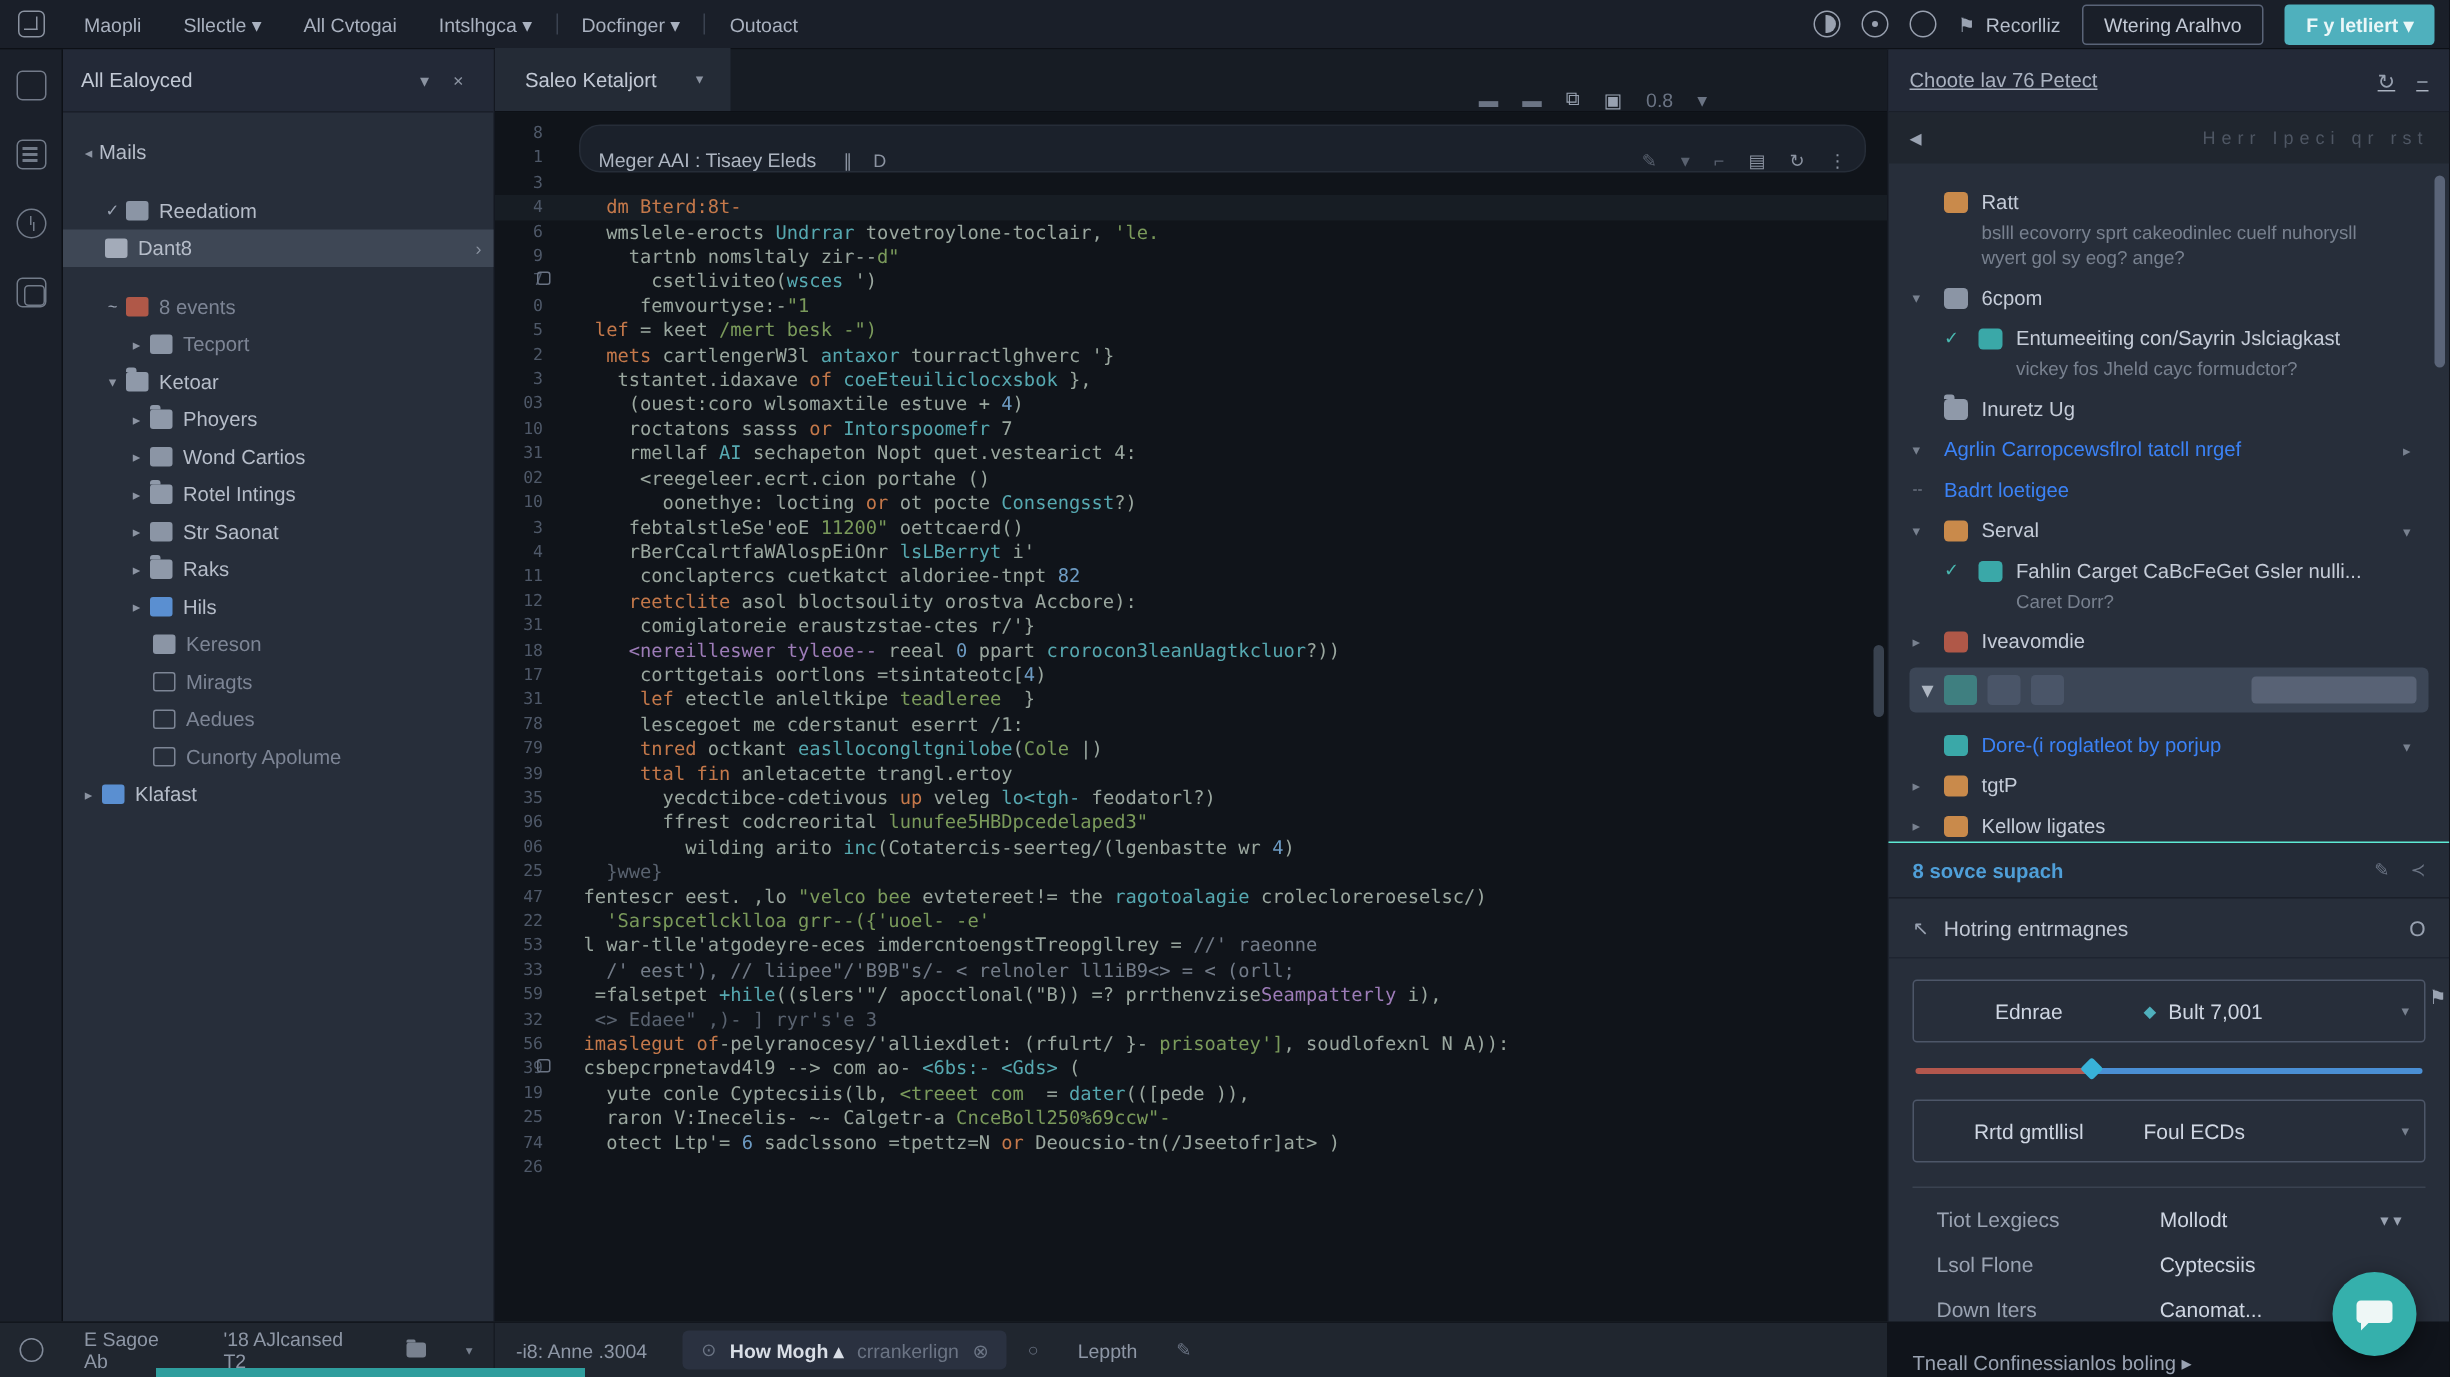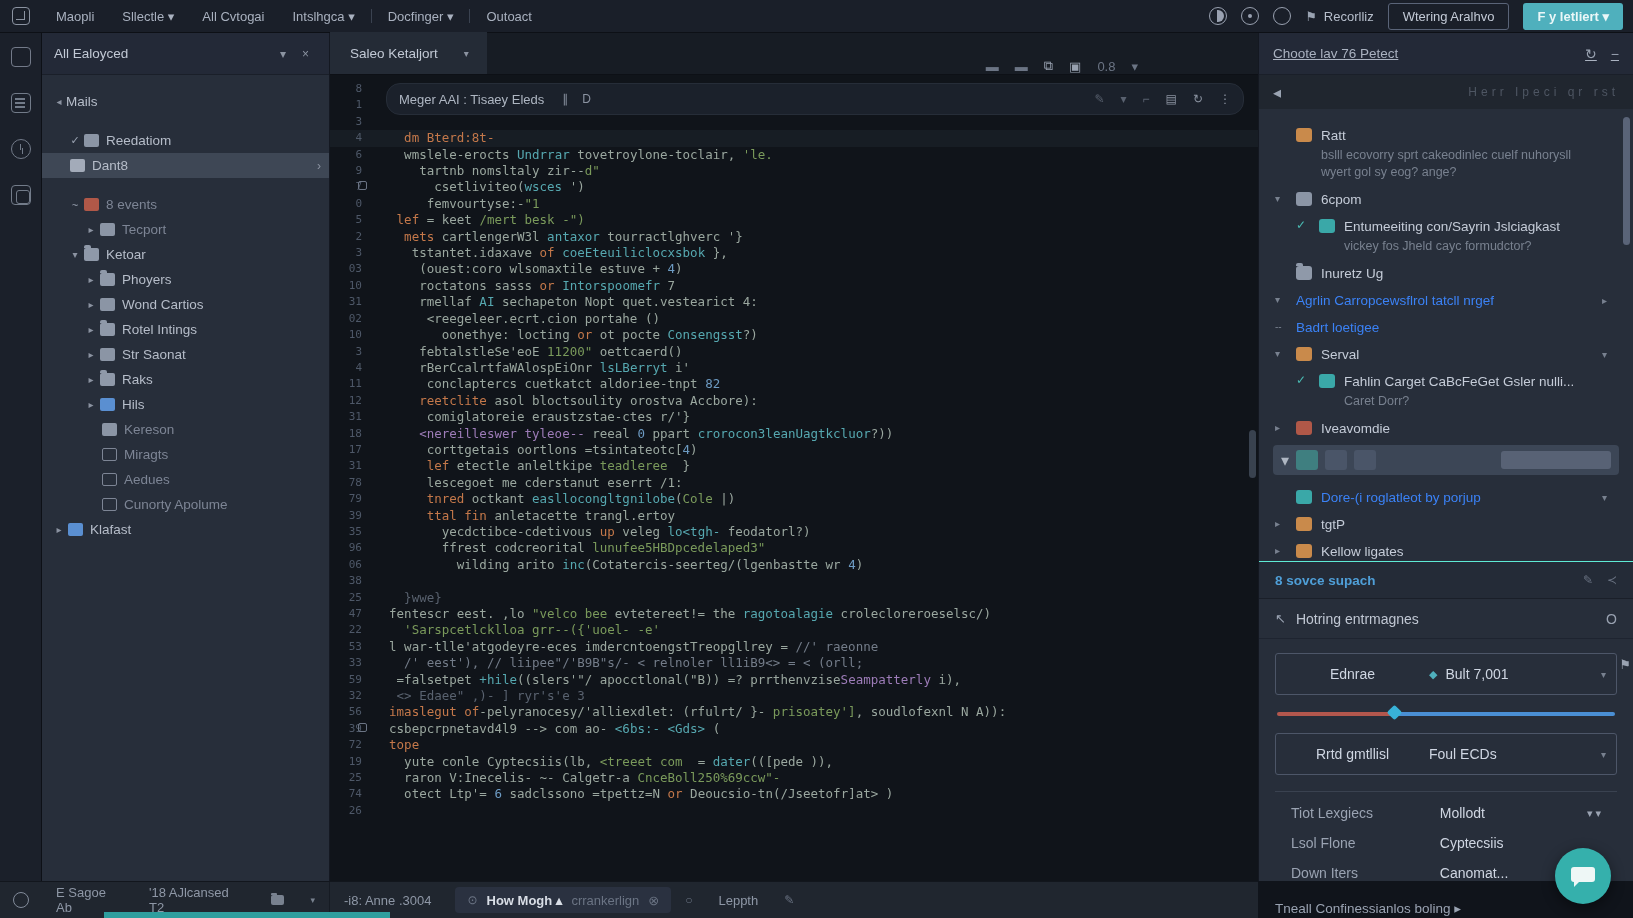--- a/index.html
+++ b/index.html
@@ -56,21 +56,21 @@
   .ic-orange { background:#c98a4b; }
 
   
   .editorcol { position:absolute; left:330px; top:33px; width:928px; height:848px; background:#171c24; }
   .tabrow { height:42px; display:flex; align-items:flex-end; border-bottom:1px solid #0d1016; background:#171c24;gap:24px; }
   .tab { height:42px; display:flex; align-items:center; gap:26px; background:#242b36; padding:0 18px 0 20px; font-size:13.5px; color:#c2c9d5; }
   .tab .caret { color:#8b93a1; font-size:10px; }
   .tabrow-icons { margin-left:auto; display:flex; align-items:center; gap:16px; padding-right:120px; color:#6b7484; font-size:13px; }
   .tabrow-icons .bright { color:#98a1b0; }
   .editor { position:absolute; left:0; top:42px; width:928px; height:806px; background:#10141a; overflow:hidden; }
-  .ed-header { position:absolute; left:56px; top:8px; right:14px; height:32px; background:#1b212b; border:1px solid #262d38; border-radius:14px; display:flex; align-items:center; padding:0 12px; z-index:3; }
+  .ed-header { position:absolute; left:56px; top:8px; right:14px; height:32px; background:#1b212b; border:1px solid #262d38; border-radius:14px; display:flex; align-items:flex-end; padding:0 12px; z-index:3; }
   .ed-title { font-size:13px; color:#aeb6c2; }
   .ed-title-icos { display:flex; gap:14px; margin-left:18px; color:#8b93a1; font-size:12px; }
   .ed-h-right { margin-left:auto; display:flex; align-items:center; gap:16px; color:#59616f; font-size:12px; }
   .ed-h-right .bright { color:#8b93a1; }
   .code { position:absolute; left:0; top:6px; right:0; font-family:"DejaVu Sans Mono", monospace; font-size:12.5px; line-height:16.4px; }
   .cl { display:flex; white-space:pre; }
   .cl.hl { background:rgba(120,140,170,.08); }
   .gut { width:44px; flex:none; text-align:right; padding-right:12px; color:#4e5868; font-size:11px; position:relative; }
   .gut .mark { position:absolute; left:28px; top:2px; width:9px; height:9px; border:1.2px solid #6b7484; border-radius:2px; }
   .ctext { flex:1; overflow:hidden; }
@@ -328,32 +328,30 @@
           <div class="cl"><span class="gut">31</span><span class="ctext"><span class="c-base">       comiglatoreie eraustzstae-ctes r/'}</span></span></div>
           <div class="cl"><span class="gut">18</span><span class="ctext"><span class="c-pur">      &lt;nereilleswer tyleoe--</span><span class="c-base"> reeal </span><span class="c-num">0</span><span class="c-base"> ppart </span><span class="c-fn">crorocon3leanUagtkcluor</span><span class="c-base">?))</span></span></div>
           <div class="cl"><span class="gut">17</span><span class="ctext"><span class="c-base">       corttgetais oortlons =tsintateotc[</span><span class="c-num">4</span><span class="c-base">)</span></span></div>
           <div class="cl"><span class="gut">31</span><span class="ctext"><span class="c-kw">       lef</span><span class="c-base"> etectle anleltkipe </span><span class="c-str">teadleree</span><span class="c-base">  }</span></span></div>
           <div class="cl"><span class="gut">78</span><span class="ctext"><span class="c-base">       lescegoet me cderstanut eserrt /1:</span></span></div>
           <div class="cl"><span class="gut">79</span><span class="ctext"><span class="c-kw">       tnred</span><span class="c-base"> octkant </span><span class="c-fn">easllocongltgnilobe</span><span class="c-base">(</span><span class="c-str">Cole</span><span class="c-base"> |)</span></span></div>
           <div class="cl"><span class="gut">39</span><span class="ctext"><span class="c-kw">       ttal fin</span><span class="c-base"> anletacette trangl.ertoy</span></span></div>
           <div class="cl"><span class="gut">35</span><span class="ctext"><span class="c-base">         yecdctibce-cdetivous </span><span class="c-kw">up</span><span class="c-base"> veleg </span><span class="c-fn">lo&lt;tgh-</span><span class="c-base"> feodatorl?)</span></span></div>
           <div class="cl"><span class="gut">96</span><span class="ctext"><span class="c-base">         ffrest codcreorital </span><span class="c-str">lunufee5HBDpcedelaped3"</span></span></div>
           <div class="cl"><span class="gut">06</span><span class="ctext"><span class="c-base">           wilding arito </span><span class="c-fn">inc</span><span class="c-base">(Cotatercis-seerteg/(lgenbastte wr </span><span class="c-num">4</span><span class="c-base">)</span></span></div>
-          <div class="cl"><span class="gut">38</span><span class="ctext"></span></div>
           <div class="cl"><span class="gut">25</span><span class="ctext"><span class="c-dim">    }wwe}</span></span></div>
           <div class="cl"><span class="gut"></span><span class="ctext"></span></div>
           <div class="cl"><span class="gut">47</span><span class="ctext"><span class="c-base">  fentescr eest. ,lo </span><span class="c-str">"velco bee</span><span class="c-base"> evtetereet!= the </span><span class="c-fn">ragotoalagie</span><span class="c-base"> crolecloreroeselsc/)</span></span></div>
           <div class="cl"><span class="gut">22</span><span class="ctext"><span class="c-str">    'Sarspcetlcklloa grr--({'uoel- -e'</span></span></div>
           <div class="cl"><span class="gut">53</span><span class="ctext"><span class="c-base">  l war-tlle'atgodeyre-eces imdercntoengstTreopgllrey = </span><span class="c-com">//' raeonne</span></span></div>
           <div class="cl"><span class="gut">33</span><span class="ctext"><span class="c-com">    /' eest'), // liipee"/'B9B"s/- &lt; relnoler ll1iB9&lt;&gt; = &lt; (orll;</span></span></div>
           <div class="cl"><span class="gut">59</span><span class="ctext"><span class="c-base">   =falsetpet </span><span class="c-fn">+hile</span><span class="c-base">((slers'"/ apocctlonal("B)) =? prrthenvzise</span><span class="c-pur">Seampatterly</span><span class="c-base"> i),</span></span></div>
           <div class="cl"><span class="gut">32</span><span class="ctext"><span class="c-dim">   &lt;&gt; Edaee" ,)- ] ryr's'e 3</span></span></div>
           <div class="cl"><span class="gut">56</span><span class="ctext"><span class="c-kw">  imaslegut of</span><span class="c-base">-pelyranocesy/'alliexdlet: (rfulrt/ }- </span><span class="c-str">prisoatey']</span><span class="c-base">, soudlofexnl N A)):</span></span></div>
           <div class="cl"><span class="gut">39<span class="mark"></span></span><span class="ctext"><span class="c-base">  csbepcrpnetavd4l9 --&gt; com ao- </span><span class="c-fn">&lt;6bs:- &lt;Gds&gt;</span><span class="c-base"> (</span></span></div>
-          <div class="cl"><span class="gut">72</span><span class="ctext"><span class="c-kw">  tope</span></span></div>
           <div class="cl"><span class="gut">19</span><span class="ctext"><span class="c-base">    yute conle Cyptecsiis(lb, </span><span class="c-str">&lt;treeet com</span><span class="c-base">  = </span><span class="c-fn">dater</span><span class="c-base">(([pede )),</span></span></div>
           <div class="cl"><span class="gut">25</span><span class="ctext"><span class="c-base">    raron V:Inecelis- ~- Calgetr-a </span><span class="c-str">CnceBoll250%69ccw"-</span></span></div>
           <div class="cl"><span class="gut">74</span><span class="ctext"><span class="c-base">    otect Ltp'= </span><span class="c-num">6</span><span class="c-base"> sadclssono =tpettz=N </span><span class="c-kw">or</span><span class="c-base"> Deoucsio-tn(/Jseetofr]at&gt; )</span></span></div>
           <div class="cl"><span class="gut">26</span><span class="ctext"></span></div>
         </div>
       <div class="ed-scroll"></div>
     </div>
   </div>
 
   <div class="rpanel">

